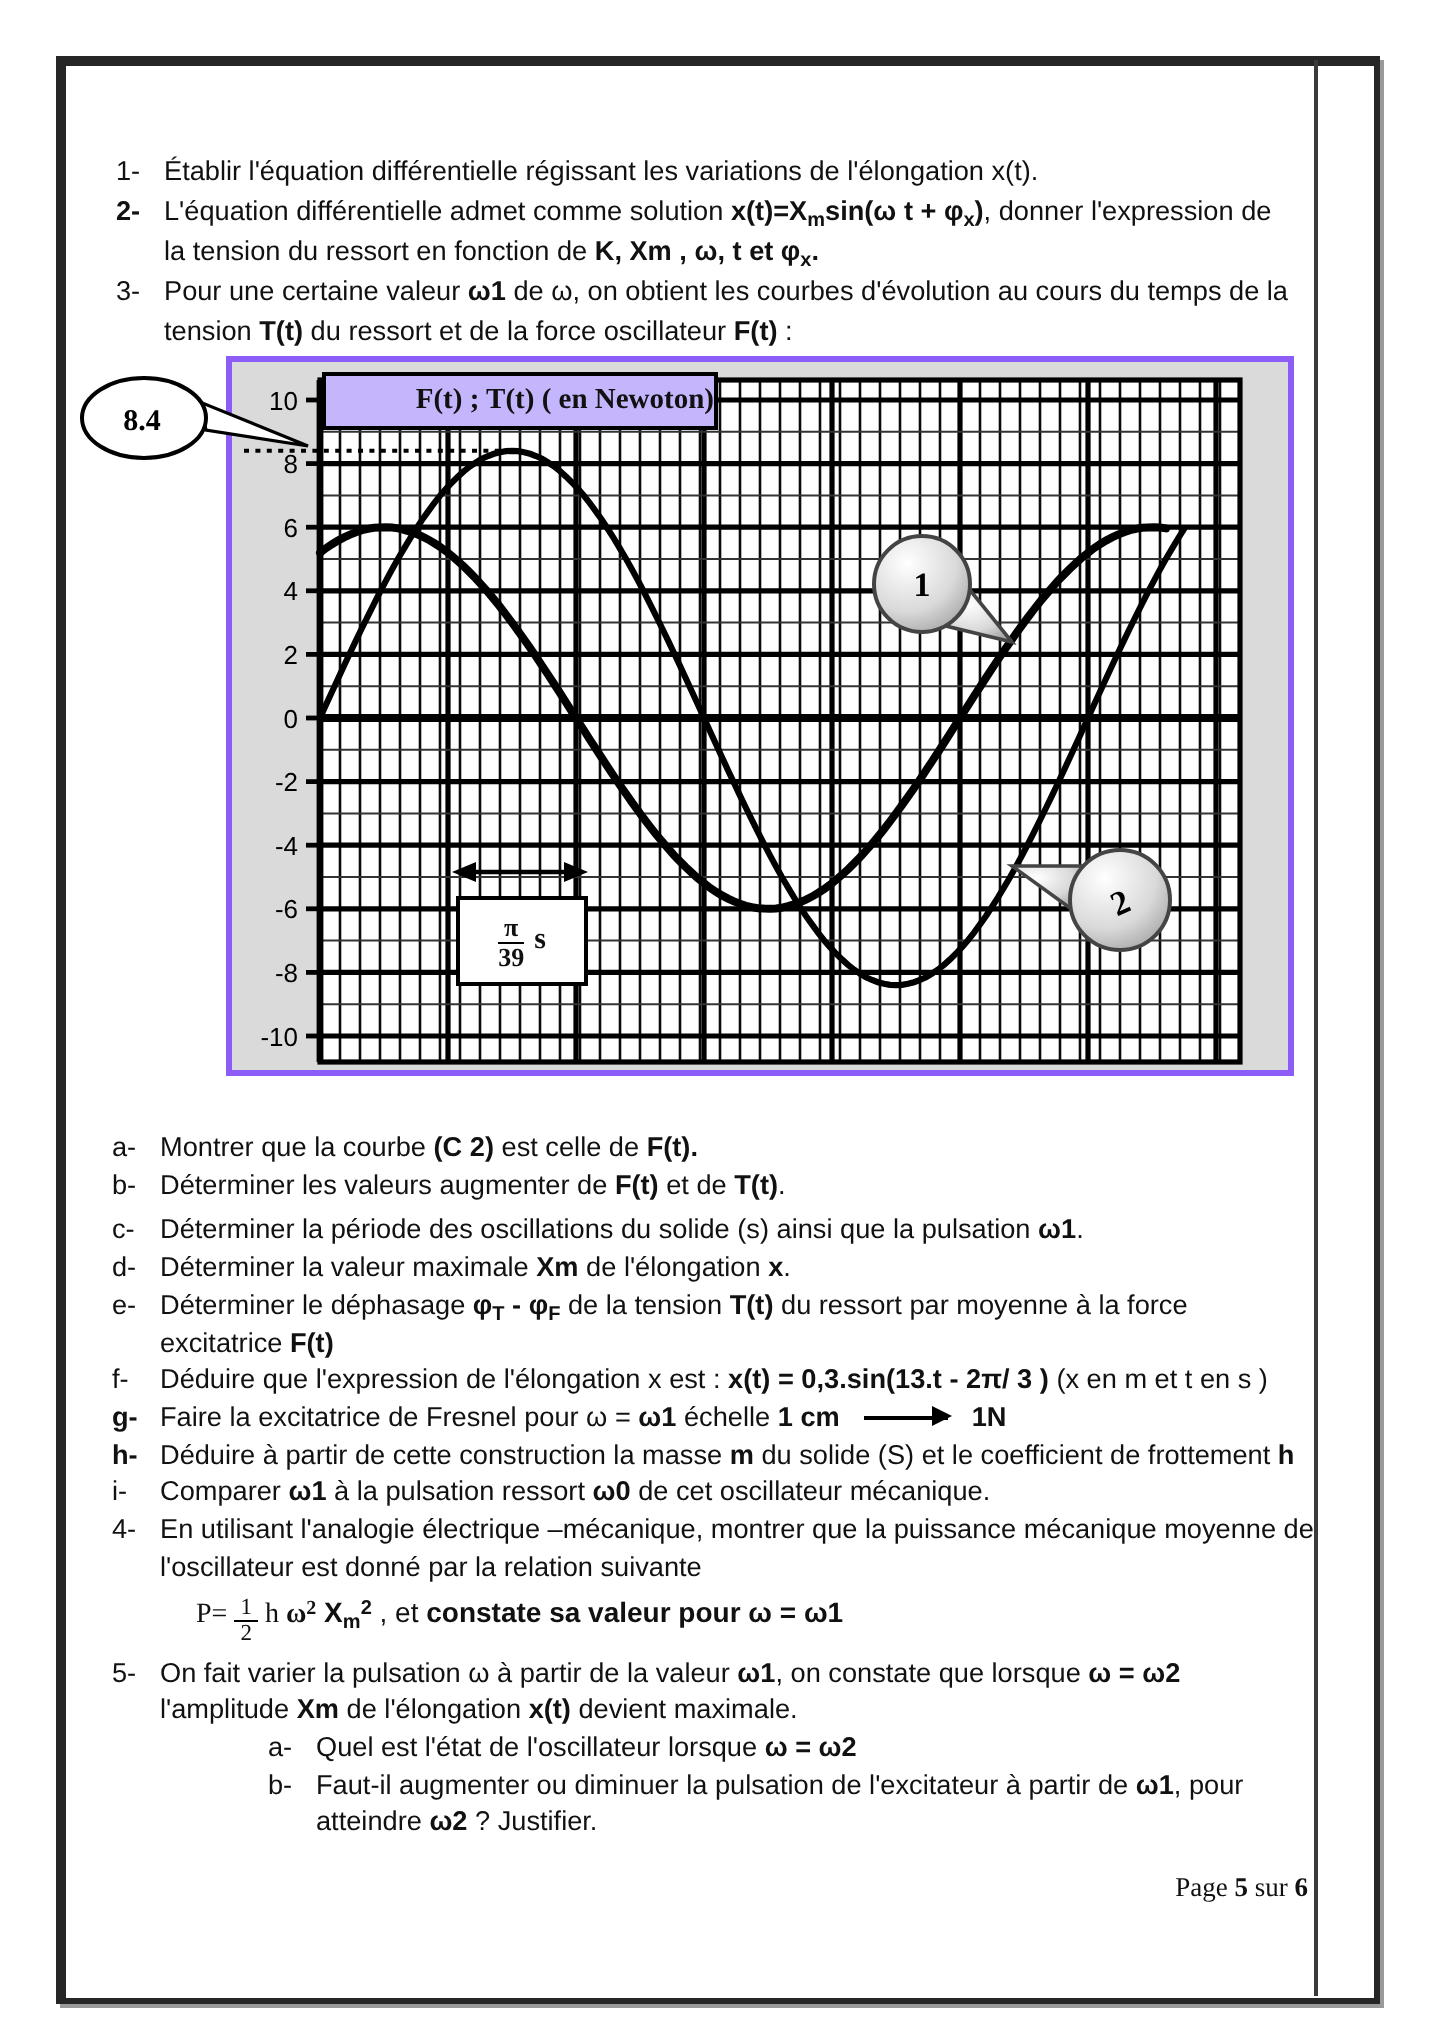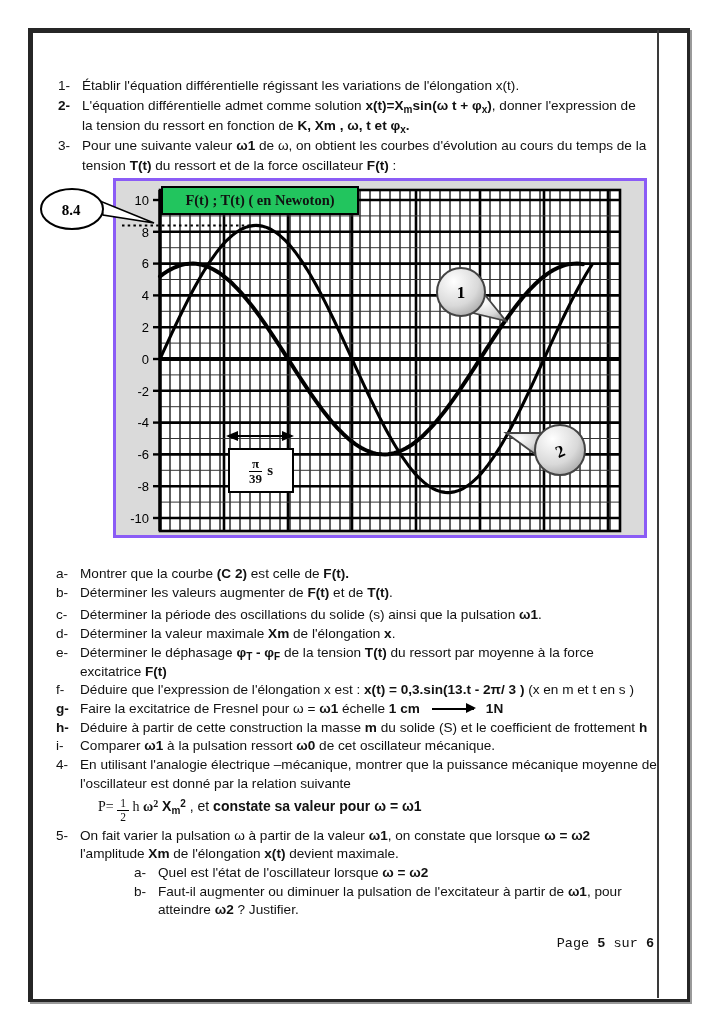--- a/index.html
+++ b/index.html
@@ -27,30 +27,30 @@
          margin:0 12px 0 12px;position:relative}
   .arrow::after{content:"";position:absolute;right:-2px;top:-4.5px;
          border-left:10px solid #000;border-top:5.5px solid transparent;border-bottom:5.5px solid transparent}
   .frac{display:inline-block;text-align:center;line-height:1.05;font-size:11.5px;vertical-align:-9px}
   .frac .ft{display:block;border-bottom:1.4px solid #000;padding:0 3px}
   .frac .fb{display:block}
 
   .chart{position:absolute;left:113px;top:178px;width:528px;height:354px;background:#dadada;
          border:3px solid #8b5cf6}
   .chart svg{position:absolute;left:0;top:0}
-  .chart-title{position:absolute;left:45px;top:5px;width:198px;height:29px;background:#22c55e;
-         border:2px solid #000;box-sizing:border-box;text-align:center;
+  .chart-title{position:absolute;left:45px;top:5px;width:198px;height:29px;background:#c4b5fd;
+         border:2px solid #000;box-sizing:border-box;text-align:right;
          font:700 14.5px "Liberation Serif",serif;line-height:25px}
   .scale-box{position:absolute;left:112px;top:267px;width:66px;height:45px;background:#fff;
          border:2px solid #000;box-sizing:border-box;display:flex;align-items:center;justify-content:center;
          font-family:"Liberation Serif",serif;font-weight:700}
   .scale-box .frac{font-size:13px;vertical-align:0;margin-top:1px}
   .scale-box .unit{font-size:15px;margin-left:5px}
   .annot84{position:absolute;left:30px;top:183px}
-  .footer{position:absolute;top:936px;right:66px;font-family:Liberation Mono, monospace;font-size:13.5px}
+  .footer{position:absolute;top:936px;right:66px;font-family:Liberation Serif, serif;font-size:13.5px}
 </style>
 </head>
 <body>
 
 <div class="frame"></div>
 <div class="rule-right"></div>
 
 <div class="q-top">
 
     <div class="q-row">
@@ -58,21 +58,21 @@
       <span class="qtext"><span>Établir l'équation différentielle régissant les variations de l'élongation x(t).</span></span>
     </div>
 
     <div class="q-row">
       <span class="qnum b">2-</span>
       <span class="qtext"><span>L'équation différentielle admet comme solution </span><span class="b">x(t)=X</span><span class="b sb">m</span><span class="b">sin(ω t + φ</span><span class="b sb">x</span><span class="b">)</span><span>, donner l'expression de la tension du ressort en fonction de </span><span class="b">K, Xm , ω, t et φ</span><span class="b sb">x</span><span class="b">.</span></span>
     </div>
 
     <div class="q-row">
       <span class="qnum">3-</span>
-      <span class="qtext"><span> Pour une suivante valeur </span><span class="b">ω1</span><span> de ω, on obtient les courbes d'évolution au cours du temps de la tension  </span><span class="b">T(t)</span><span>   du ressort et de la force oscillateur </span><span class="b">F(t)</span><span> :</span></span>
+      <span class="qtext"><span> Pour une certaine valeur </span><span class="b">ω1</span><span> de ω, on obtient les courbes d'évolution au cours du temps de la tension  </span><span class="b">T(t)</span><span>   du ressort et de la force oscillateur </span><span class="b">F(t)</span><span> :</span></span>
     </div>
   </div>
 
 <div class="chart">
   <svg id="chart-svg" width="528" height="354" viewBox="0 0 528 354">
     <defs>
       <radialGradient id="cg" cx="35%" cy="28%" r="85%">
         <stop offset="0%" stop-color="#ffffff"></stop>
         <stop offset="60%" stop-color="#d9d9d9"></stop>
         <stop offset="100%" stop-color="#9f9f9f"></stop>

